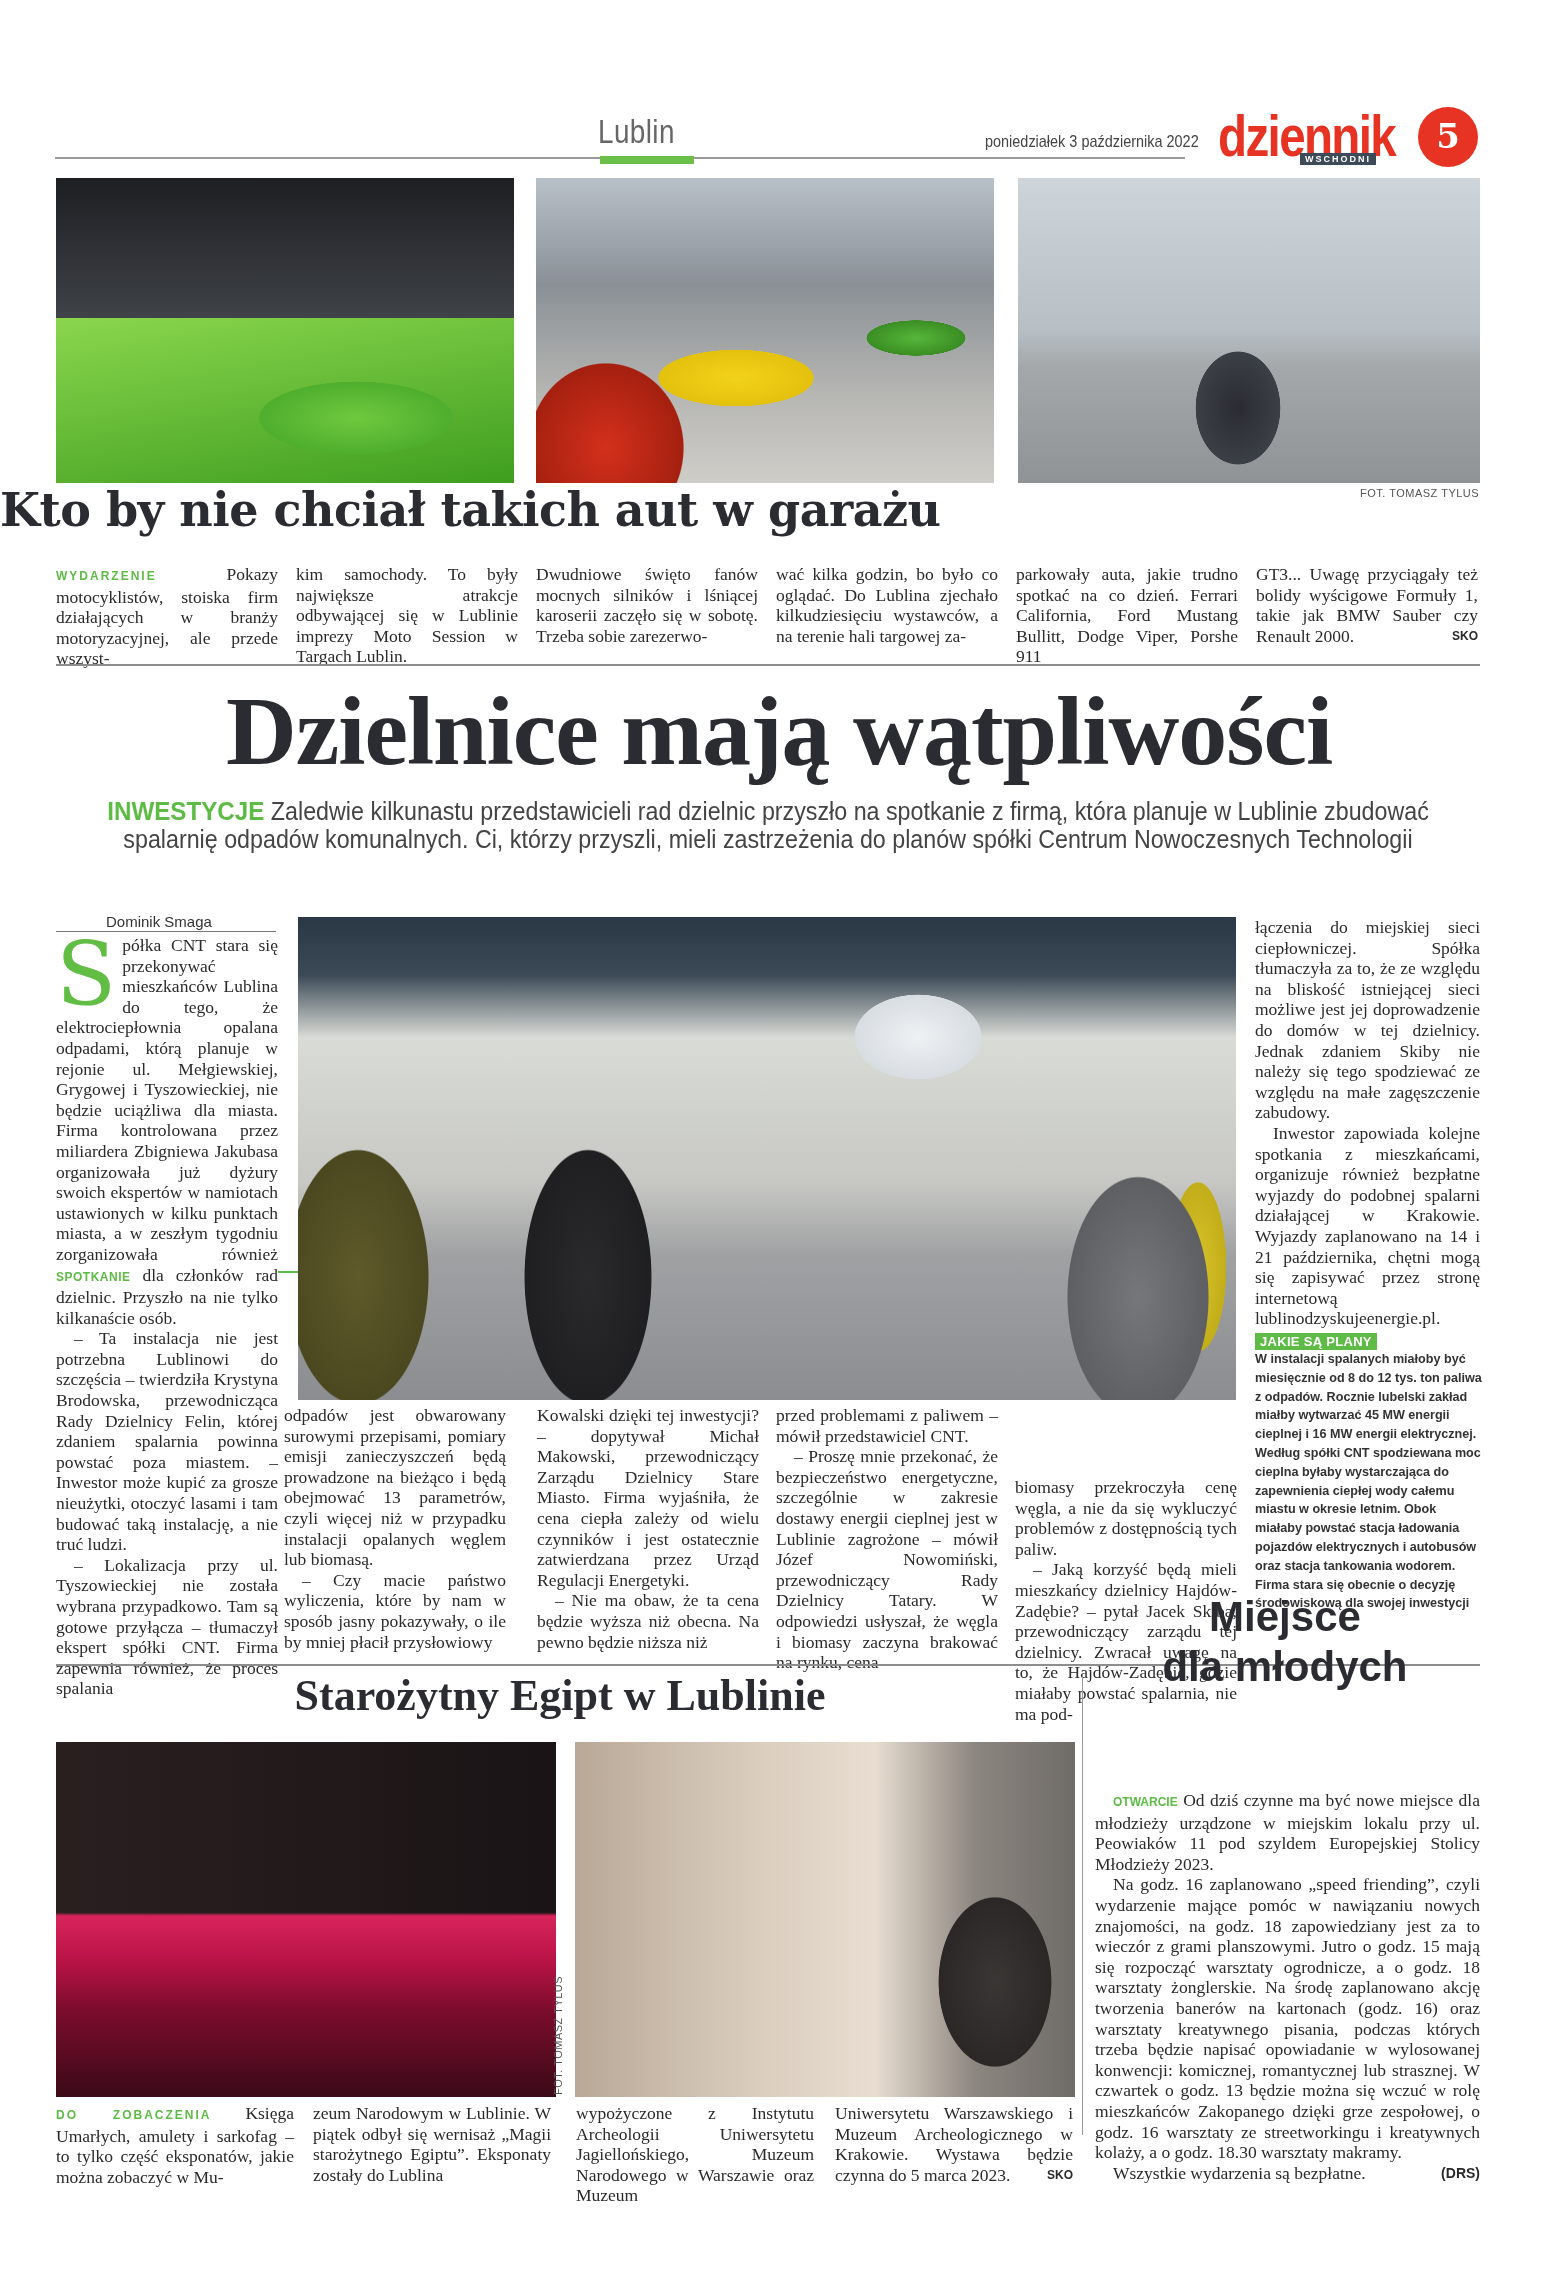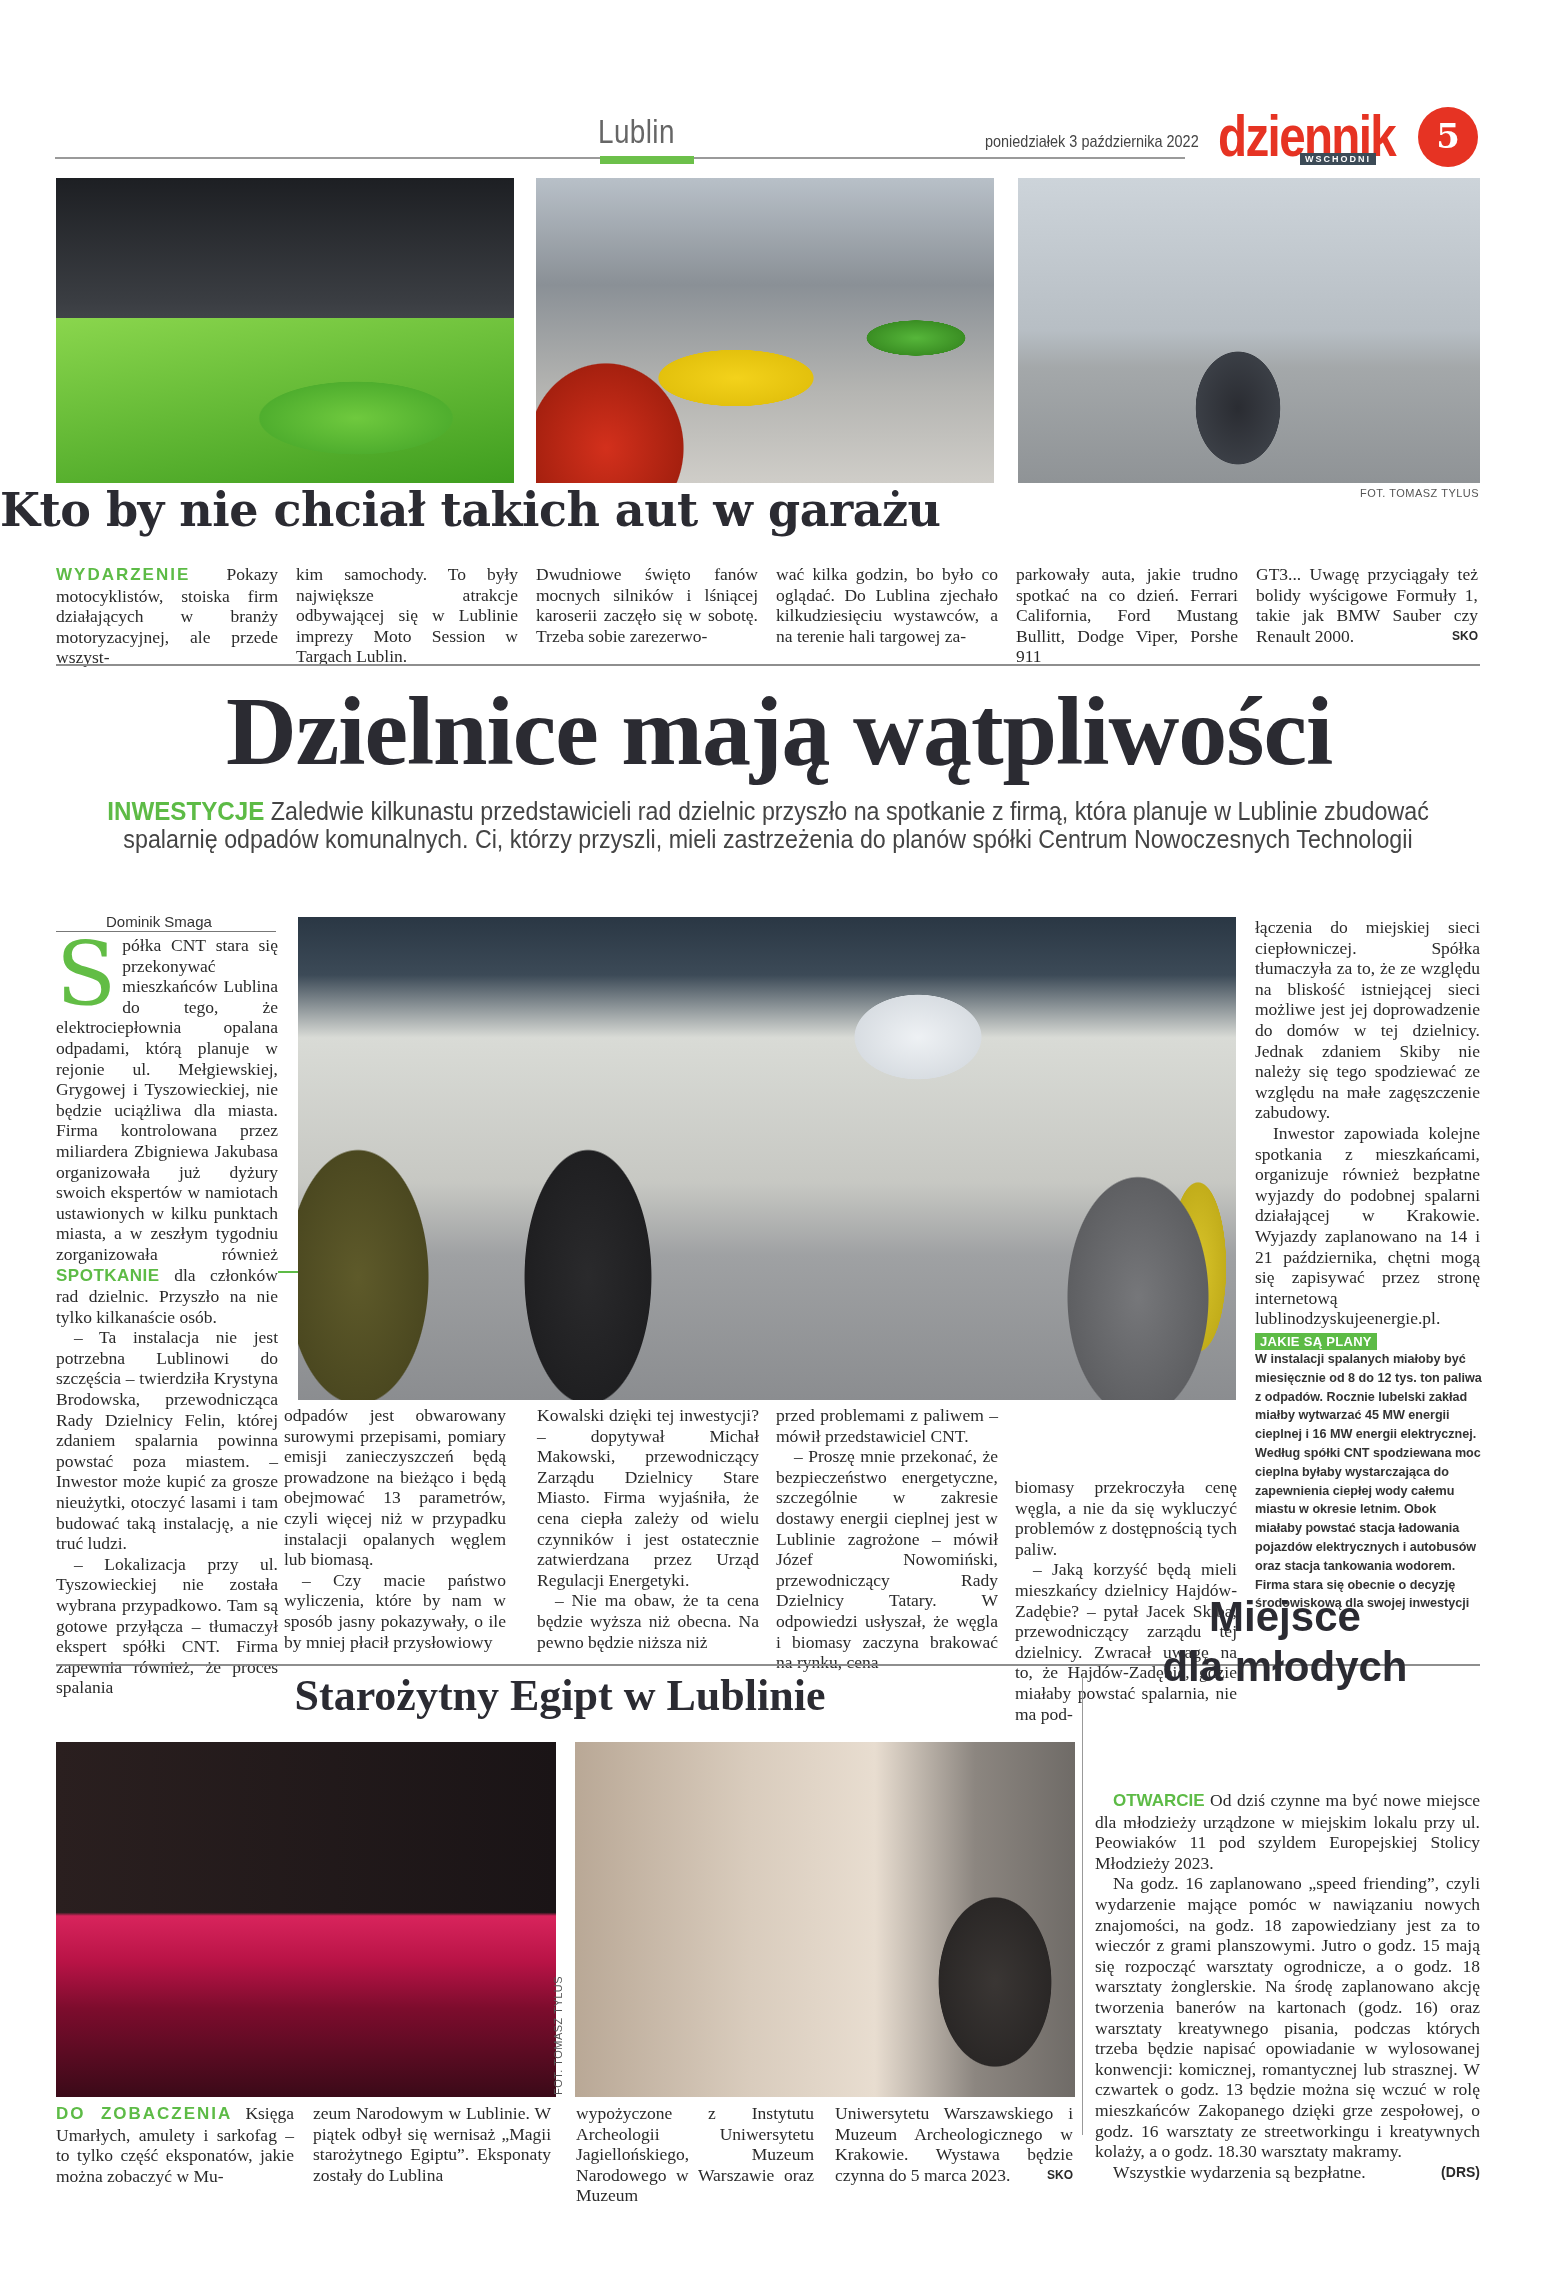--- a/index.html
+++ b/index.html
@@ -69,21 +69,21 @@
   .vrule { left: 1082px; top: 1675px; width: 1px; height: 460px; background: #999; }
 
   
   .lead { left: 56px; width: 1424px; top: 797px; text-align: center; font-family: "Liberation Sans", sans-serif; font-size: 25px; line-height: 28px; color: #444; transform: scaleX(0.93); transform-origin: center; }
   .lead .kicker { letter-spacing: 0; font-size: 26px; }
 
   
   .col { font-family: "Liberation Serif", serif; font-size: 17.5px; line-height: 20.6px; color: #2a2a2a; text-align: justify; hyphens: manual; }
   .col p { text-indent: 0; }
   .col p + p { text-indent: 18px; }
-  .col .kicker { letter-spacing: 2px; font-size: 17px; }
+  .col .kicker { letter-spacing: 2px; font-size: 12px; }
   .brief-col { top: 564px; width: 222px; }
   .byline { left: 56px; top: 913px; width: 220px; font-family: "Liberation Sans", sans-serif; font-size: 15px; color: #333; border-bottom: 1.5px solid #777; padding-left: 50px; padding-bottom: 1px; }
   .dropcap { float: left; font-family: "DejaVu Serif", serif; font-size: 88px; line-height: 76px; color: #62bd45; margin: 2px 6px 0 0; font-weight: normal; }
   .pointer { left: 278px; top: 1271px; width: 52px; height: 2px; background: #5dbb46; }
   .pointer-dot { left: 326px; top: 1266px; width: 11px; height: 11px; border: 2px solid #5dbb46; border-radius: 50%; background: transparent; }
 
   
   .plans-box { left: 1255px; top: 1332px; width: 228px; }
   .plans-tag { display: inline-block; background: #5dbb46; color: #fff; font-family: "Liberation Sans", sans-serif; font-weight: bold; font-size: 13px; padding: 1px 5px; letter-spacing: 0.3px; }
   .plans-text { font-family: "Liberation Sans", sans-serif; font-weight: bold; font-size: 12.6px; line-height: 18.8px; color: #333; }

